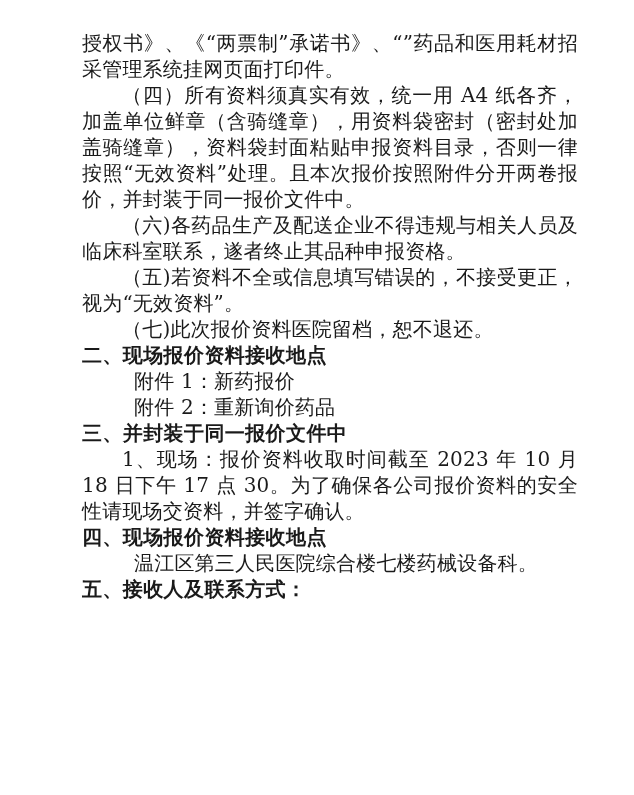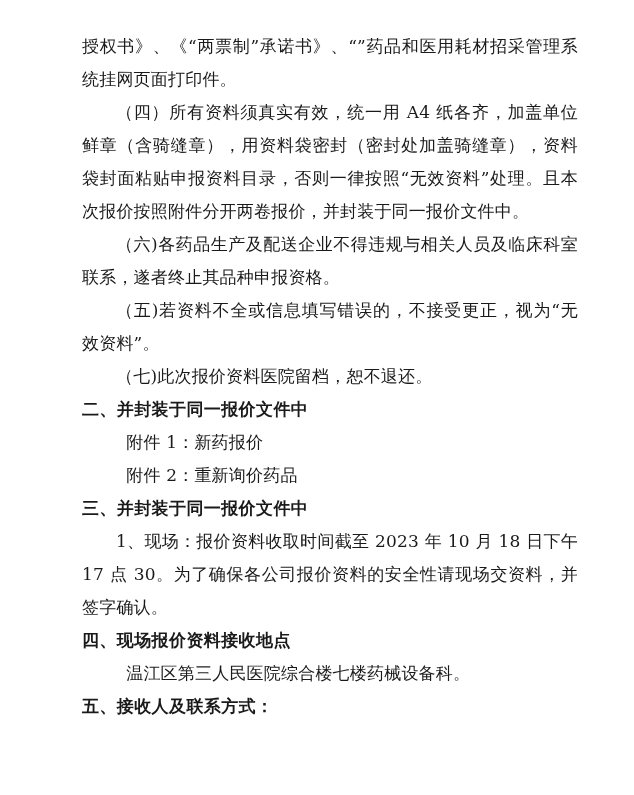--- a/index.html
+++ b/index.html
@@ -15,22 +15,22 @@
     color: #1a1a1a;
   }
   .page {
     position: relative;
     width: 634px;
     height: 795px;
     box-sizing: border-box;
     padding: 30px 56px 0 82px;
   }
   .doc-body {
-    font-size: 17px;
-    line-height: 33px;
+    font-size: 20px;
+    line-height: 26px;
     letter-spacing: 0.2px;
     text-align: justify;
     text-justify: inter-ideograph;
   }
   p {
     margin: 0;
     padding: 0;
   }
   .para {
     text-indent: 0;
@@ -49,21 +49,21 @@
 </head>
 <body>
 
 <div class="page">
   <div class="doc-body">
     <p class="para">授权书》、《“两票制”承诺书》、“”药品和医用耗材招采管理系统挂网页面打印件。</p>
     <p class="indent2">（四）所有资料须真实有效，统一用 A4 纸各齐，加盖单位鲜章（含骑缝章），用资料袋密封（密封处加盖骑缝章），资料袋封面粘贴申报资料目录，否则一律按照“无效资料”处理。且本次报价按照附件分开两卷报价，并封装于同一报价文件中。</p>
     <p class="indent2">（六)各药品生产及配送企业不得违规与相关人员及临床科室联系，遂者终止其品种申报资格。</p>
     <p class="indent2">（五)若资料不全或信息填写错误的，不接受更正，视为“无效资料”。</p>
     <p class="indent2">（七)此次报价资料医院留档，恕不退还。</p>
-    <p class="heading">二、并封装于同一报价文件中</p>
+    <p class="heading">二、现场报价资料接收地点</p>
     <p class="sub-indent">附件 1：新药报价</p>
     <p class="sub-indent">附件 2：重新询价药品</p>
     <p class="heading">三、并封装于同一报价文件中</p>
     <p class="indent2">1、现场：报价资料收取时间截至 2023 年 10 月 18 日下午 17 点 30。为了确保各公司报价资料的安全性请现场交资料，并签字确认。</p>
     <p class="heading">四、现场报价资料接收地点</p>
     <p class="sub-indent">温江区第三人民医院综合楼七楼药械设备科。</p>
     <p class="heading">五、接收人及联系方式：</p>
   </div>
 </div>
 

